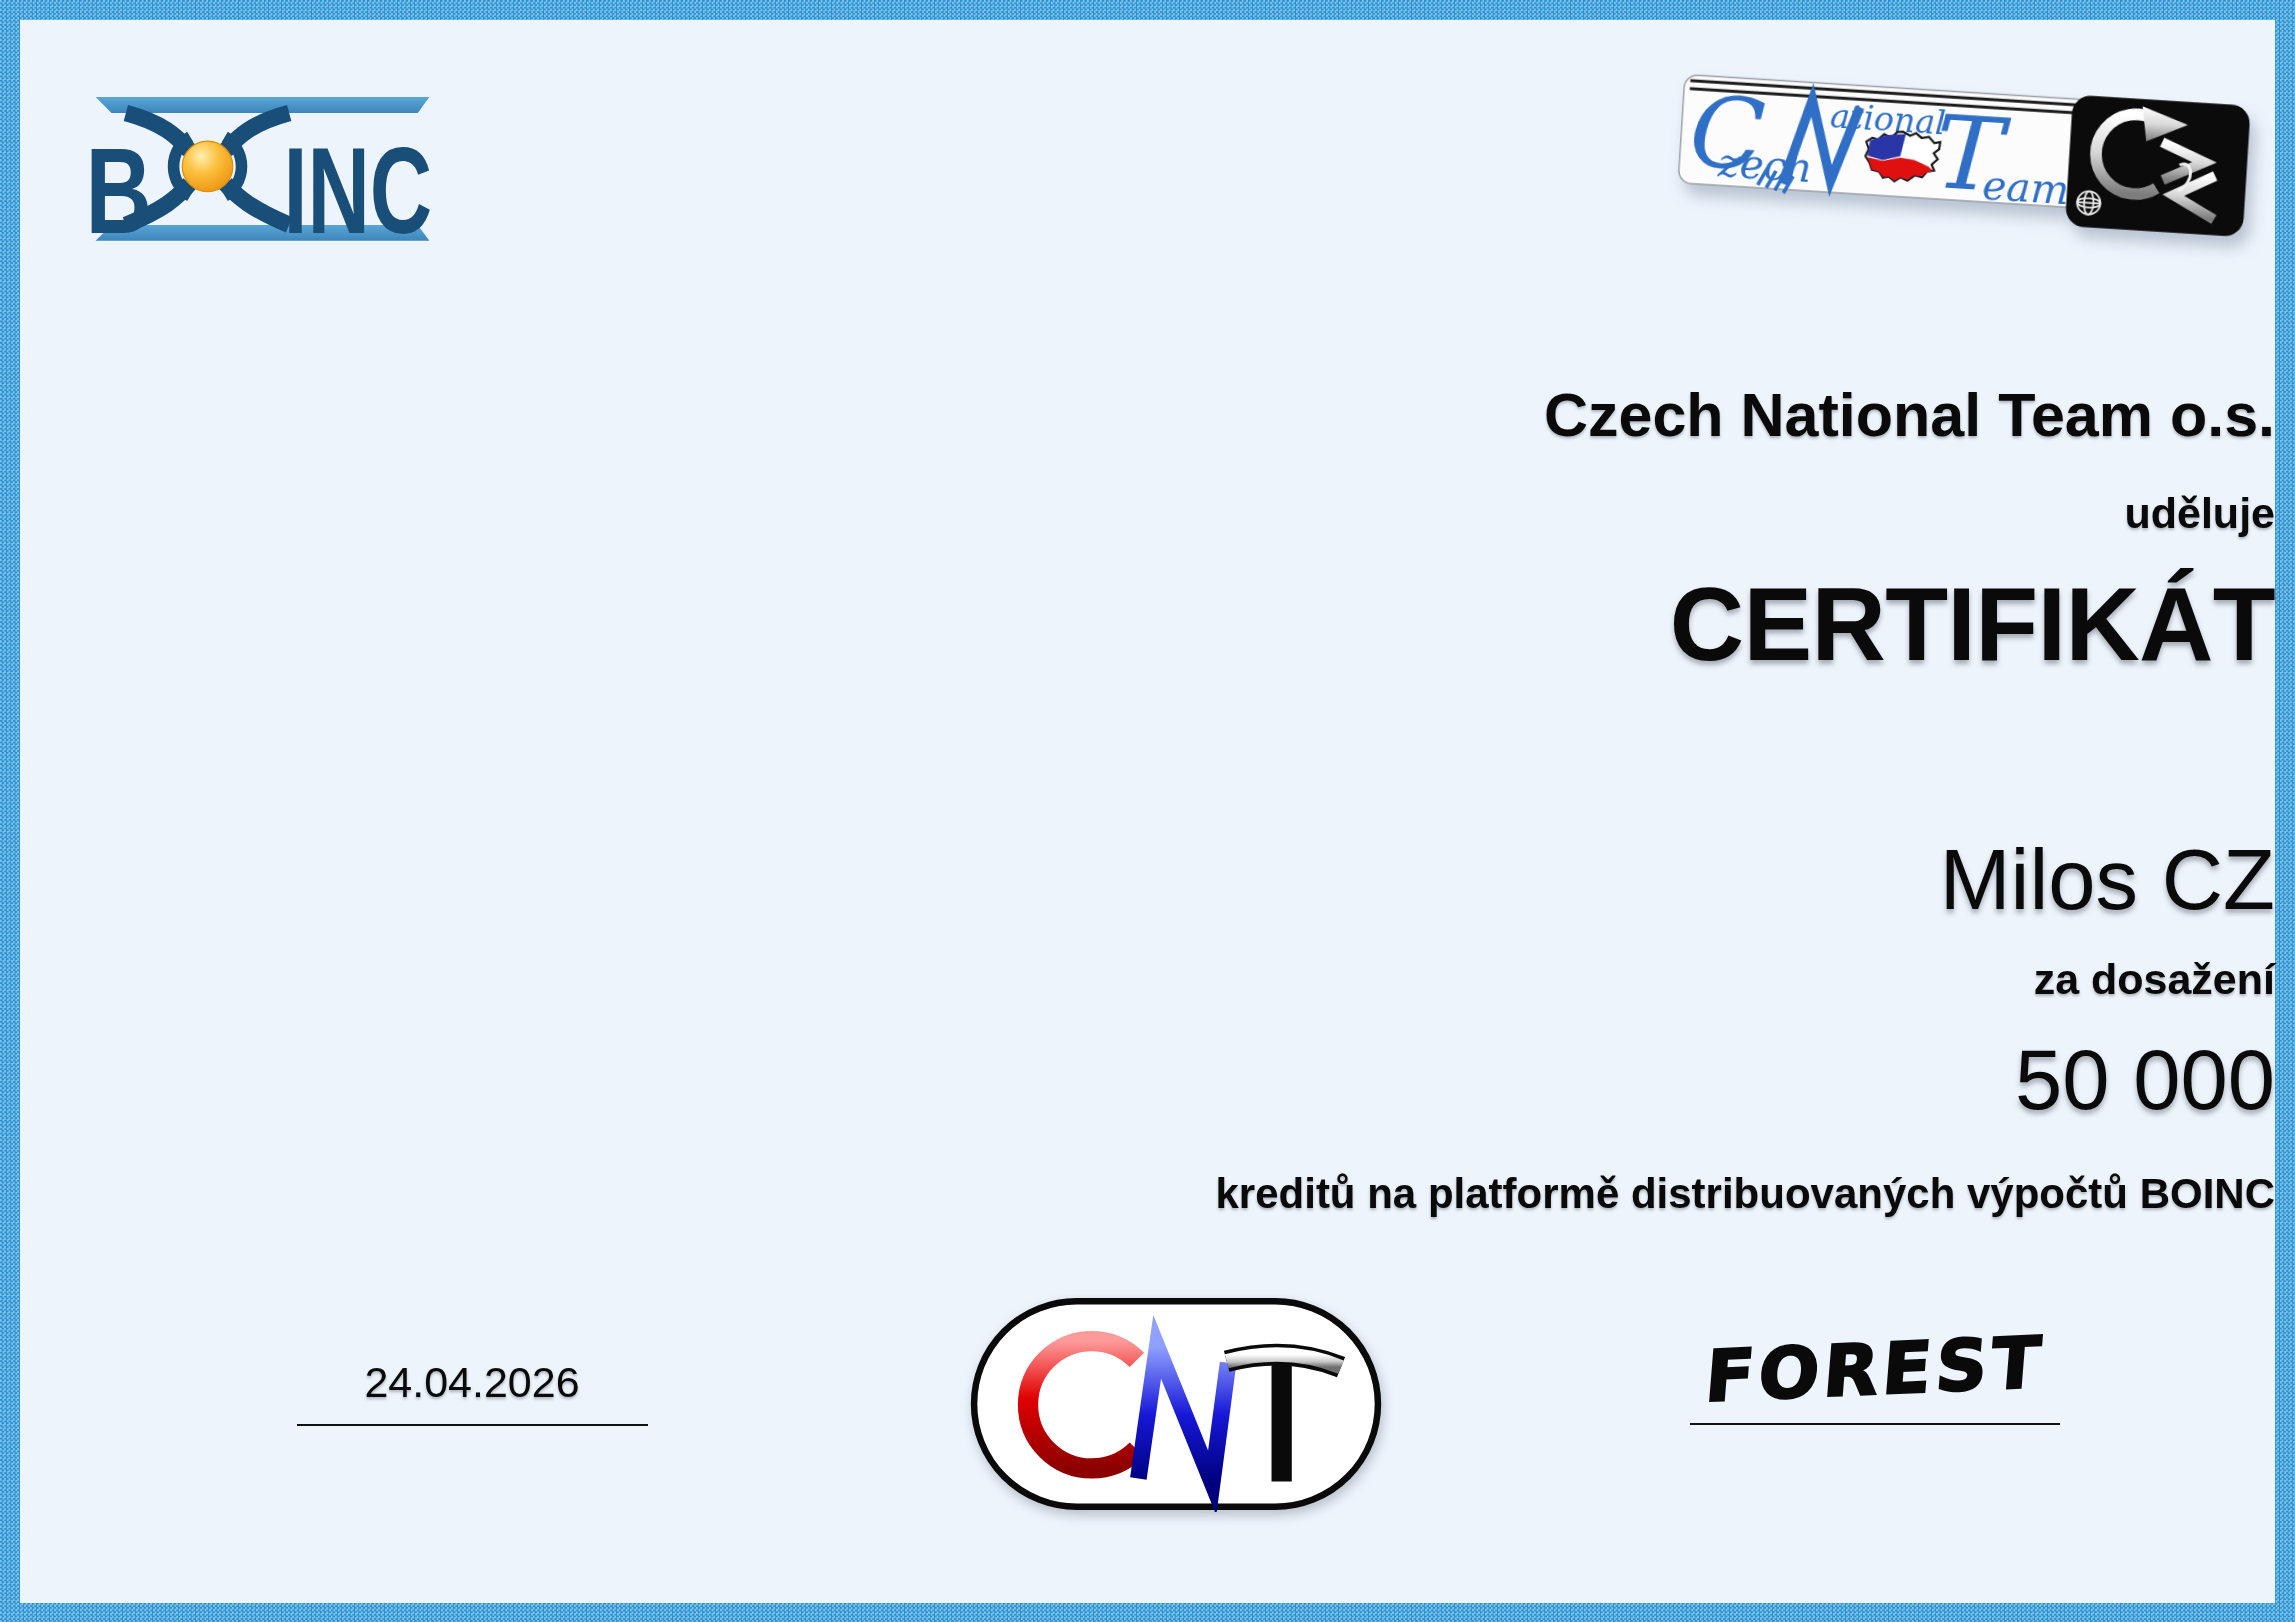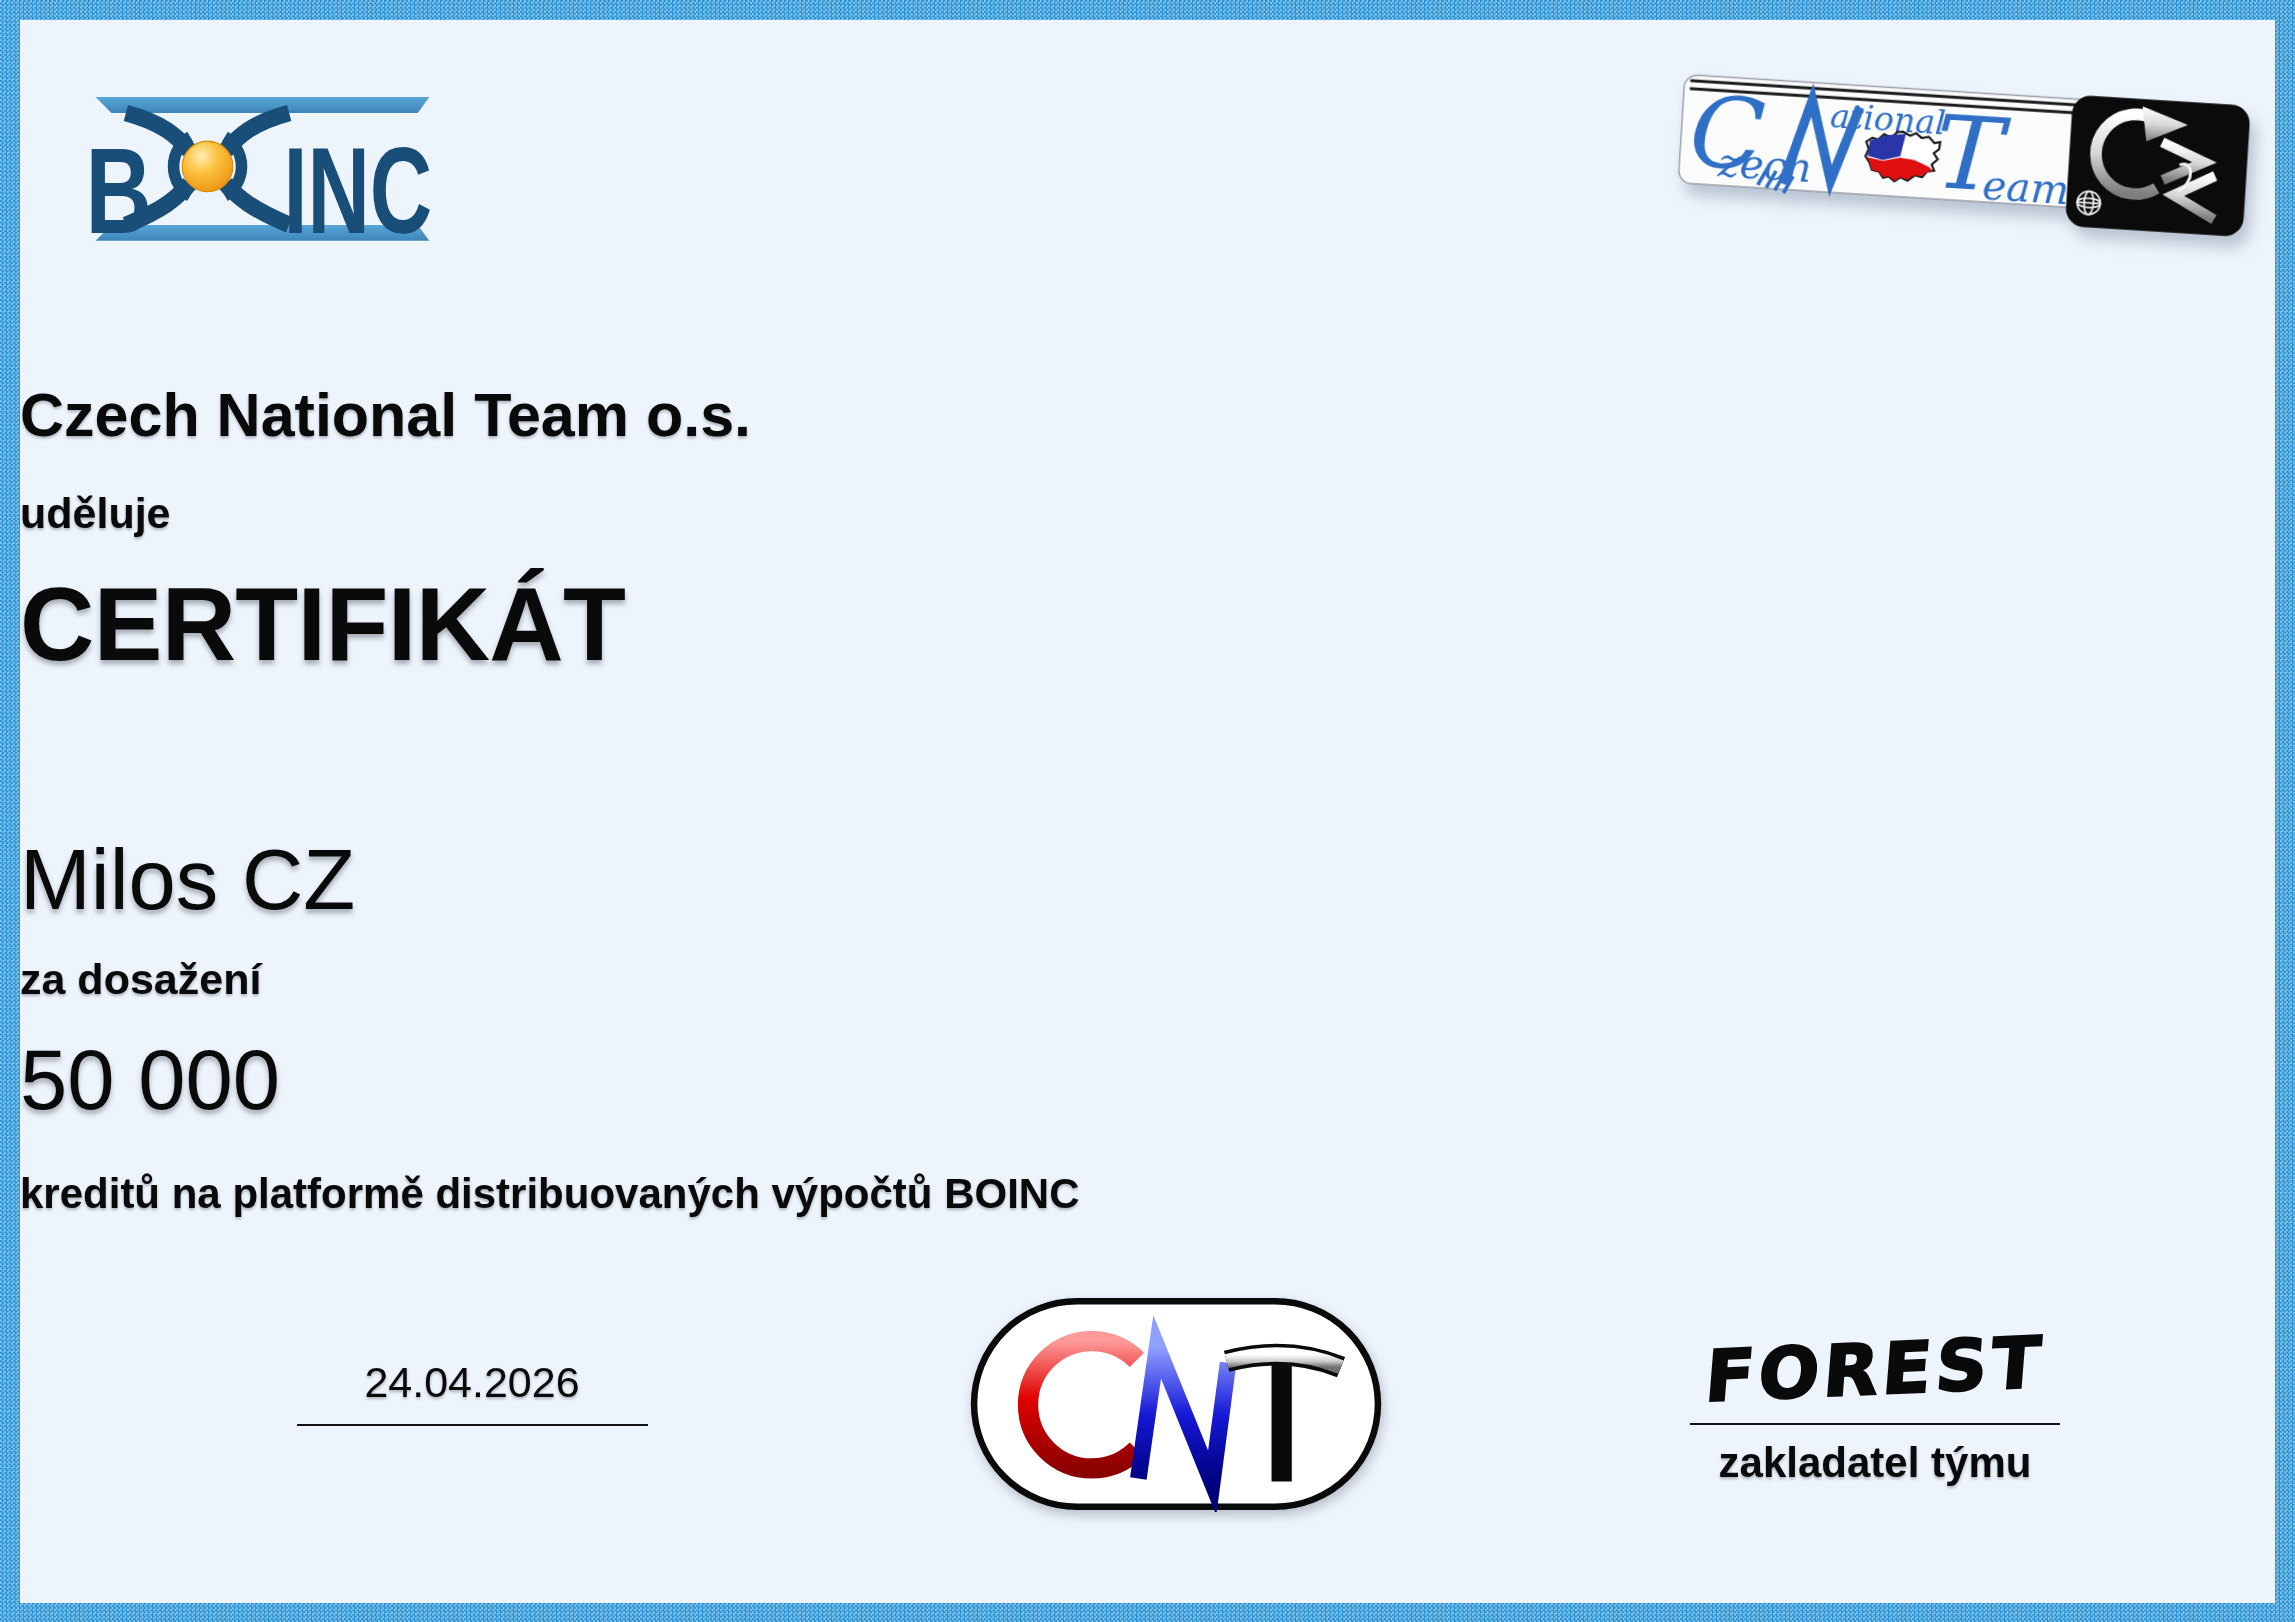--- a/index.html
+++ b/index.html
@@ -9,21 +9,21 @@
     background:repeating-conic-gradient(#2a91d1 0% 25%, #7fc2e9 0% 50%) 0 0 / 4.3px 4.3px;
     font-family:"Liberation Sans", sans-serif;
     overflow:hidden;
   }
   .paper{
     position:absolute;inset:20px;
     background:#edf4fc;
   }
   .l{
     position:absolute;left:0;width:100%;
-    text-align:left;line-height:1;color:#0a0a0a;white-space:nowrap;
+    text-align:right;line-height:1;color:#0a0a0a;white-space:nowrap;
   }
   .sh-big{text-shadow:0 3.6px 5px rgba(95,100,110,.5);}
   .sh-sm{text-shadow:0 2.2px 2.9px rgba(95,100,110,.45);}
   .org{top:365px;font-size:61px;font-weight:bold;}
   .grants{top:472px;font-size:43px;font-weight:bold;}
   .title{top:553px;font-size:103px;font-weight:bold;letter-spacing:-0.7px;}
   .member-label{top:741px;font-size:43px;font-weight:bold;}
   .member-name{top:817px;font-size:85px;font-weight:normal;}
   .ach-label{top:938px;font-size:43px;font-weight:bold;}
   .credits{top:1017px;font-size:85px;font-weight:normal;}
@@ -188,18 +188,17 @@
         <path d="M356,90 Q440,68 514,98" stroke="#0a0a0a" stroke-width="30" fill="none"></path>
         <path d="M432,92 L432,256" stroke="#0a0a0a" stroke-width="28" fill="none"></path>
         <path d="M356,90 Q440,68 514,98" stroke="url(#sealSilver)" stroke-width="20" fill="none"></path>
         <path d="M432,92 L432,254" stroke="url(#sealSilver)" stroke-width="18" fill="none"></path>
       </g>
     </svg>
 
     <div class="fblock f-right">
       <div class="sig">FOREST</div>
       <div class="rule"></div>
-      <div class="flabel sh-sm">zakladatel týmu</div>
     </div>
 
   </div>
 </div>
 
 
 </body></html>

